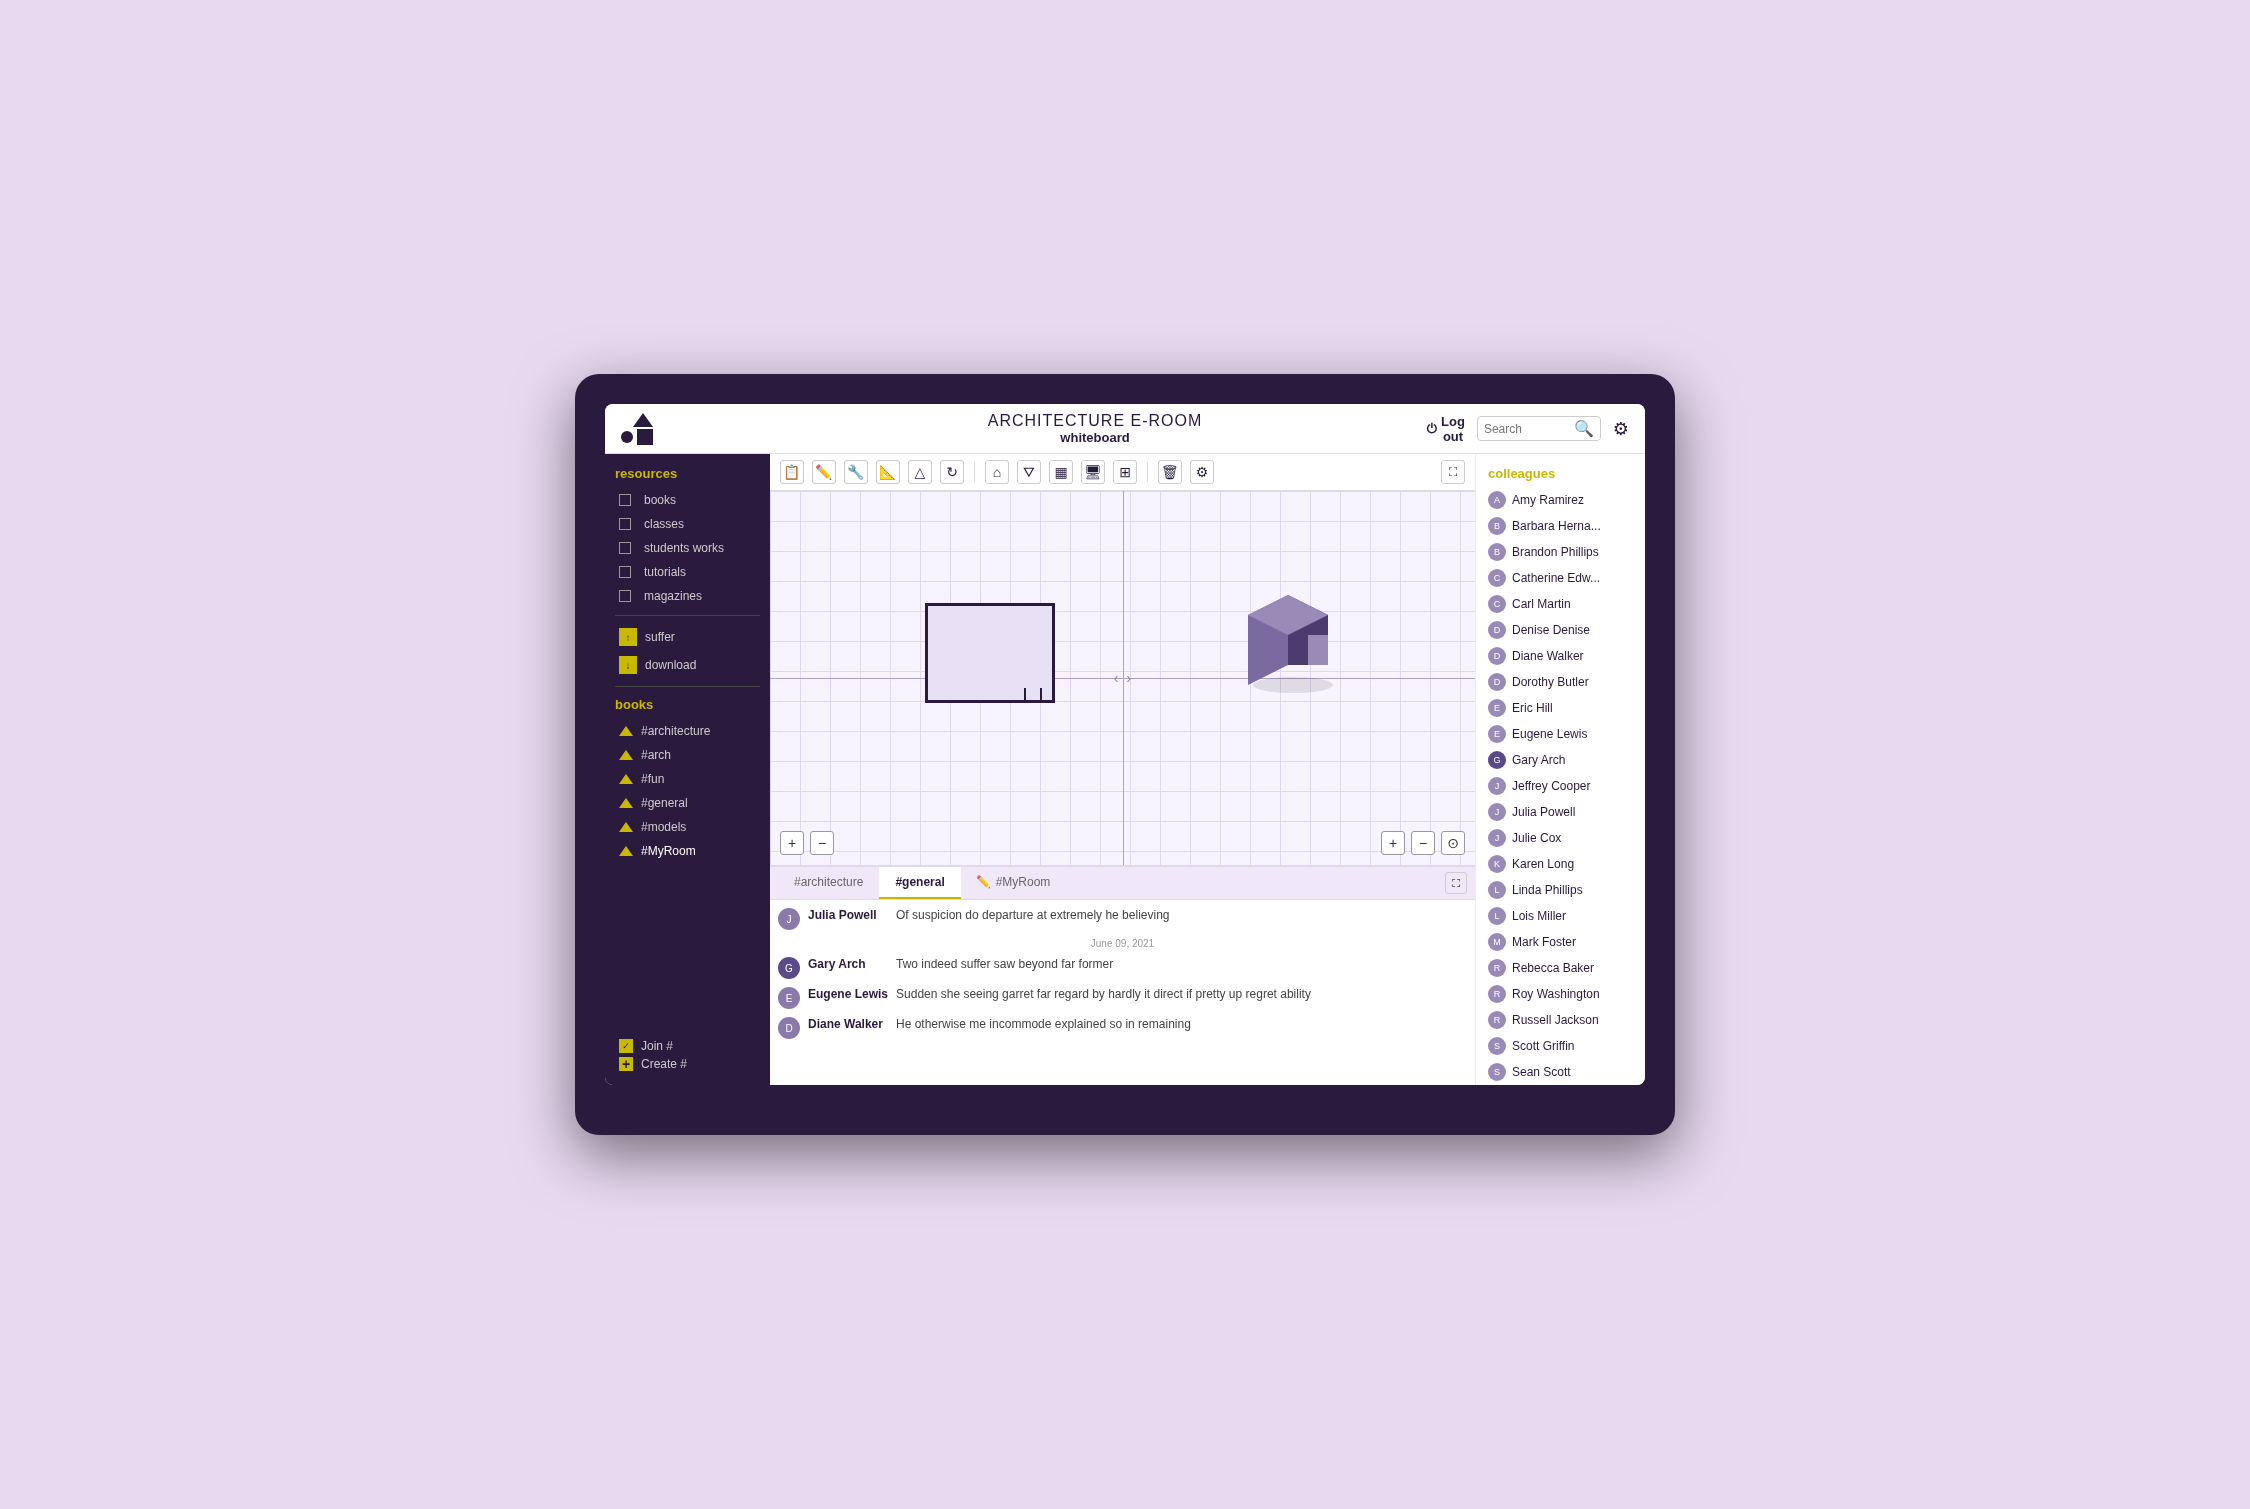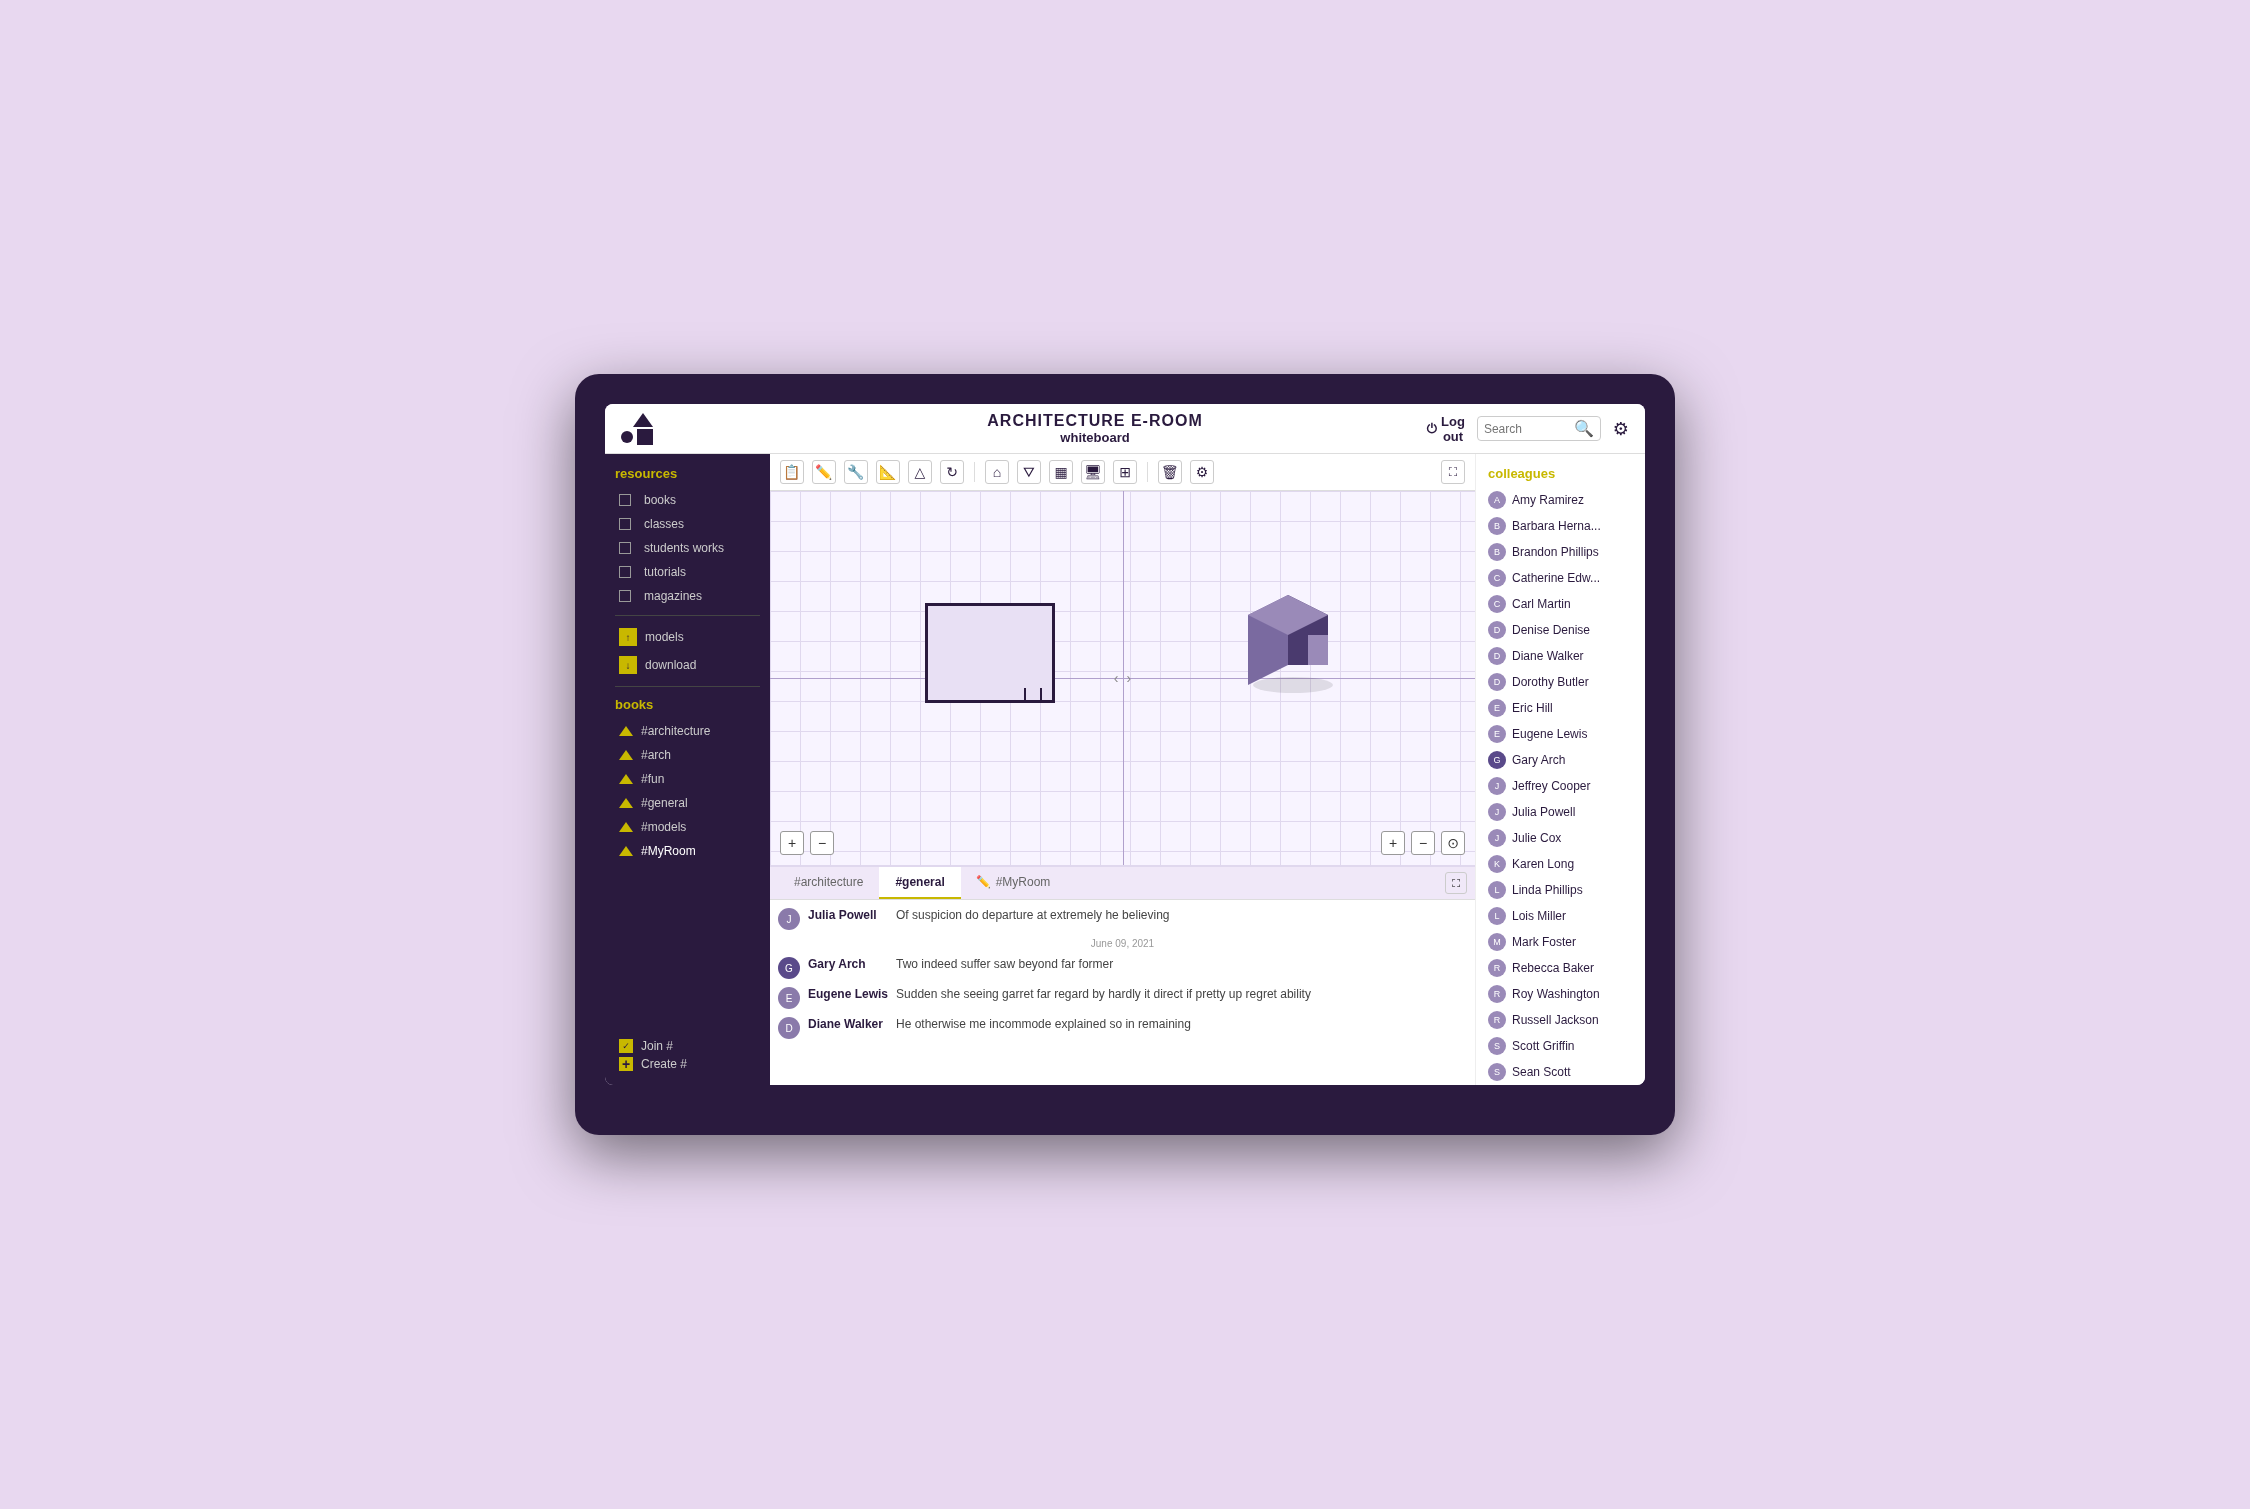--- a/index.html
+++ b/index.html
@@ -63,21 +63,21 @@
     }
     .logo-icon-row {
       display: flex; gap: 4px; align-items: center;
     }
     .header-center {
       flex: 1;
       text-align: center;
     }
     .header-title {
       font-size: 16px;
-      font-weight: bold;
+      font-weight: normal;
       color: #2a1a3e;
       letter-spacing: 1px;
     }
     .header-subtitle {
       font-size: 13px;
       color: #2a1a3e;
       font-weight: bold;
     }
     .header-right {
       display: flex;
@@ -472,21 +472,21 @@
         </div>
         <div class="sidebar-item">
           <span class="checkbox"></span>
           <span>magazines</span>
         </div>
 
         <hr class="divider">
 
         <div class="action-item">
           <div class="upload-icon">↑</div>
-          <span>models</span>
+          <span>suffer</span>
         </div>
         <div class="action-item">
           <div class="download-icon">↓</div>
           <span>download</span>
         </div>
 
         <hr class="divider">
 
         <div class="sidebar-section-title">books</div>
 

